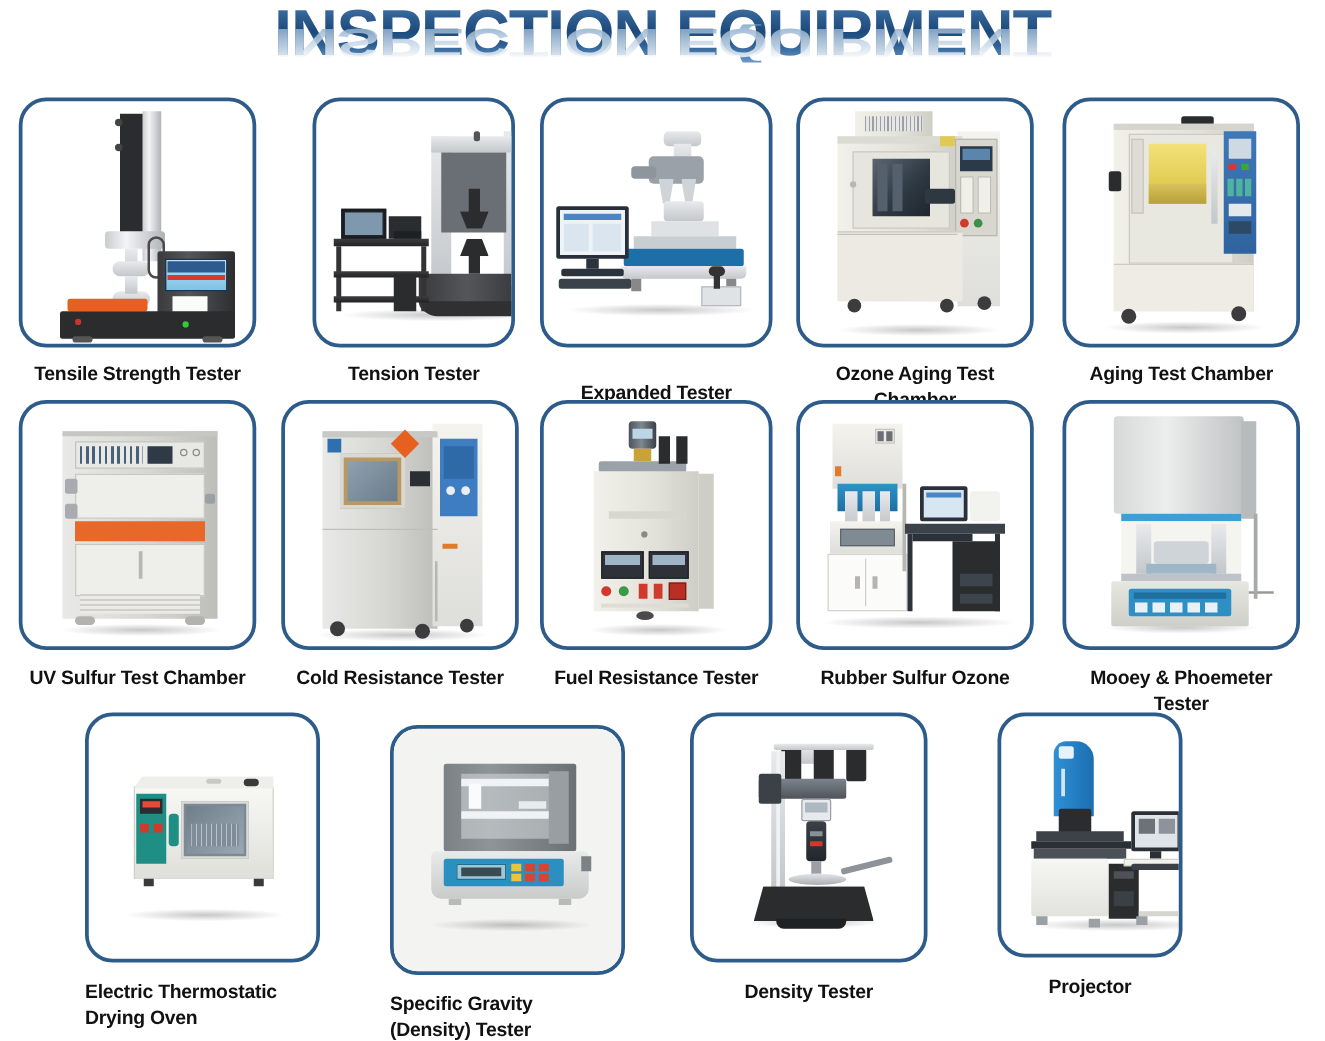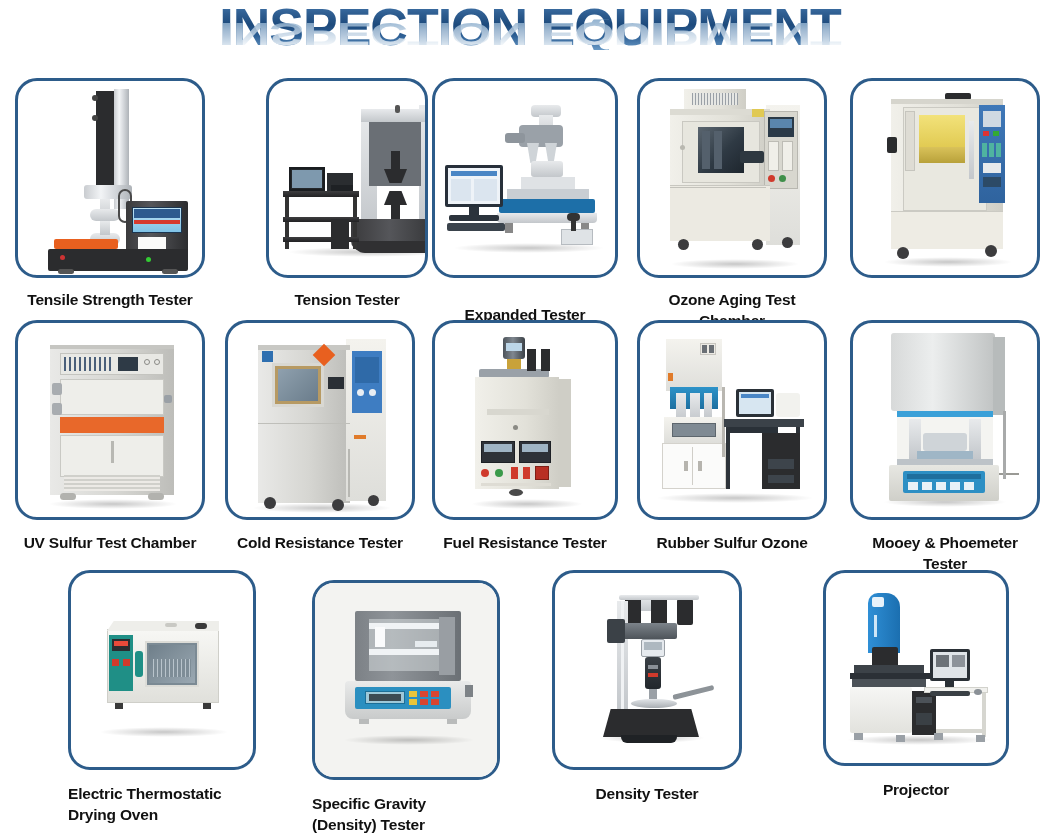--- a/index.html
+++ b/index.html
@@ -138,21 +138,21 @@
         <div class="pc darker" style="left:30px;top:168px;width:140px;height:22px;border-radius:2px;"></div>
         <div class="pc" style="left:42px;top:174px;width:5px;height:5px;background:#c33;border-radius:50%;"></div>
         <div class="pc" style="left:128px;top:176px;width:5px;height:5px;background:#3c3;border-radius:50%;"></div>
         <div class="pc" style="left:40px;top:188px;width:16px;height:5px;background:#555;border-radius:3px;"></div>
         <div class="pc" style="left:144px;top:188px;width:16px;height:5px;background:#555;border-radius:3px;"></div>
       </div>
     </div>
     <div class="label center" style="margin-top:11px;text-align:center;">Tensile Strength Tester</div>
   </div>
 
-  <div class="cell" style="left:238px;top:0;width:162px;padding-left:28px;">
+  <div class="cell" style="left:222px;top:0;width:162px;padding-left:28px;">
     <div class="card" style="height:200px;">
       <div class="card-inner">
         <div class="shadow" style="left:18px;bottom:18px;width:160px;height:10px;"></div>
 
         <div class="pc metalv" style="left:92px;top:28px;width:16px;height:120px;"></div>
         <div class="pc metalv" style="left:150px;top:24px;width:18px;height:124px;"></div>
         <div class="pc metalv" style="left:92px;top:28px;width:76px;height:13px;"></div>
         <div class="pc" style="left:100px;top:41px;width:52px;height:64px;background:#6a6f75;"></div>
         <div class="pc" style="left:126px;top:24px;width:5px;height:8px;background:#555;border-radius:2px;"></div>
 
@@ -275,20 +275,21 @@
         <div class="pc" style="left:129px;top:62px;width:5px;height:14px;background:#4fb3a0;"></div>
         <div class="pc" style="left:136px;top:62px;width:5px;height:14px;background:#4fb3a0;"></div>
         <div class="pc" style="left:143px;top:62px;width:5px;height:14px;background:#4fb3a0;"></div>
         <div class="pc" style="left:130px;top:82px;width:18px;height:10px;background:#e6e9ec;"></div>
         <div class="pc" style="left:130px;top:96px;width:18px;height:10px;background:#2c4a66;"></div>
         <div class="pc" style="left:38px;top:130px;width:112px;height:38px;background:#eeece4;border-top:1px solid #cbcac3;"></div>
         <div class="pc wheel" style="left:44px;top:166px;width:12px;height:12px;"></div>
         <div class="pc wheel" style="left:132px;top:164px;width:12px;height:12px;"></div>
       </div>
     </div>
+    <div class="label center" style="margin-top:11px;">Aging Test Chamber</div>
   </div>
 </div>
 
 <div class="row" id="row-2">
 
   <div class="cell" style="left:15px;top:0;width:190px;">
     <div class="card" style="height:200px;">
       <div class="card-inner">
         <div class="shadow" style="left:30px;bottom:8px;width:130px;height:10px;"></div>
         <div class="pc greycab" style="left:32px;top:22px;width:124px;height:150px;"></div>
@@ -541,21 +542,21 @@
         <div class="pc" style="left:76px;top:126px;width:46px;height:9px;background:linear-gradient(to bottom,#e2e5e8,#a9aeb3);border-radius:50%;"></div>
         <div class="pc" style="left:118px;top:122px;width:42px;height:5px;background:#8d9398;transform:rotate(-14deg);transform-origin:left center;border-radius:2px;"></div>
 
         <div class="pc darker" style="left:48px;top:136px;width:96px;height:28px;clip-path:polygon(8% 0,92% 0,100% 100%,0 100%);"></div>
         <div class="pc" style="left:66px;top:162px;width:56px;height:8px;background:#1f2225;border-radius:0 0 6px 6px;"></div>
       </div>
     </div>
     <div class="label center" style="margin-top:13px;">Density Tester</div>
   </div>
 
-  <div class="cell" style="left:823px;top:4px;width:186px;">
+  <div class="cell" style="left:798px;top:4px;width:148px;">
     <div class="card" style="height:196px;">
       <div class="card-inner">
         <div class="shadow" style="left:20px;bottom:18px;width:146px;height:10px;"></div>
 
         <div class="pc" style="left:42px;top:20px;width:32px;height:60px;background:linear-gradient(to right,#2f8fd6,#1b6fb0);border-radius:10px 14px 0 0;"></div>
         <div class="pc" style="left:46px;top:24px;width:12px;height:10px;background:#e8f2fa;border-radius:2px;"></div>
         <div class="pc" style="left:48px;top:42px;width:3px;height:22px;background:#cfe6f7;"></div>
         <div class="pc darker" style="left:46px;top:74px;width:26px;height:22px;border-radius:2px;"></div>
 
         <div class="pc" style="left:28px;top:92px;width:70px;height:8px;background:#3c4248;"></div>

